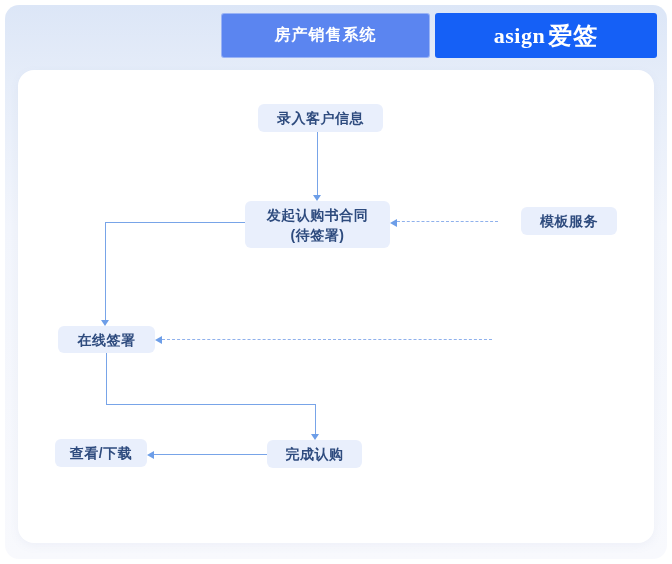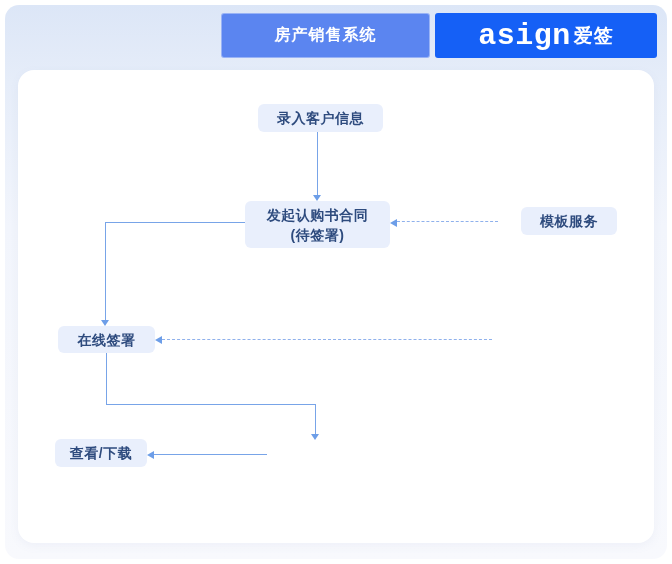--- a/index.html
+++ b/index.html
@@ -39,24 +39,24 @@
     border:1px solid rgba(255,255,255,0.38);
   }
   .actor-1{left:10px;width:185px;}
   .actor-2{left:216px;width:209px;}
   .actor-3{
     left:430px;width:222px;
     background:var(--brand_blue);
     gap:3px;
   }
   .logo-latin{
-    font-size:30px;font-weight:bold;letter-spacing:0.5px;
-    font-family:Liberation Mono, monospace;
+    font-size:22px;font-weight:bold;letter-spacing:0.5px;
+    font-family:Liberation Serif, serif;
   }
-  .logo-cn{font-size:19px;font-weight:600;letter-spacing:1px;}
+  .logo-cn{font-size:24px;font-weight:600;letter-spacing:1px;}
   .panel{
     position:absolute;left:13px;top:65px;width:636px;height:473px;
     background:var(--panel_bg);
     border-radius:16px;
     box-shadow:0 3px 10px rgba(110,130,190,0.07);
   }
   .node{
     position:absolute;
     background:var(--node_bg);
     border-radius:6px;
@@ -153,14 +153,17 @@
   </div>
   <div class="node n3">
     <span>模板服务</span>
   </div>
   <div class="node n4">
     <span>在线签署</span>
   </div>
   <div class="node n6">
     <span>查看/下载</span>
   </div>
+  <div class="node n7">
+    <span>完成认购</span>
+  </div>
 
 </div>
 
 </body></html>

